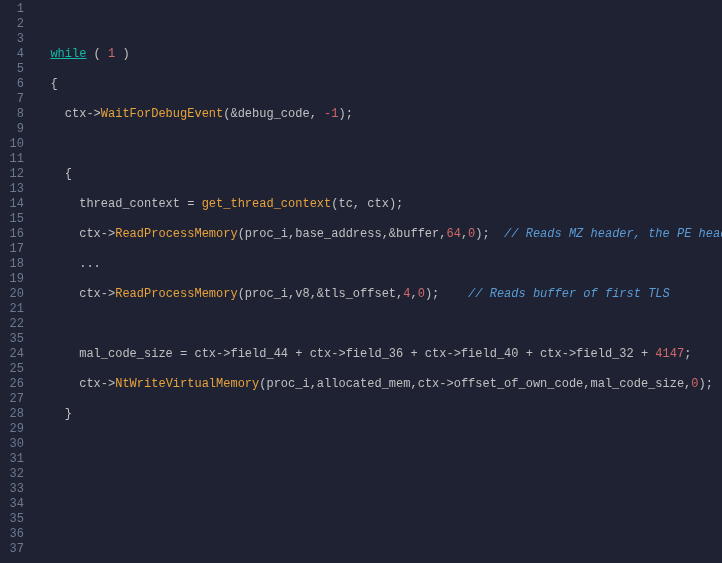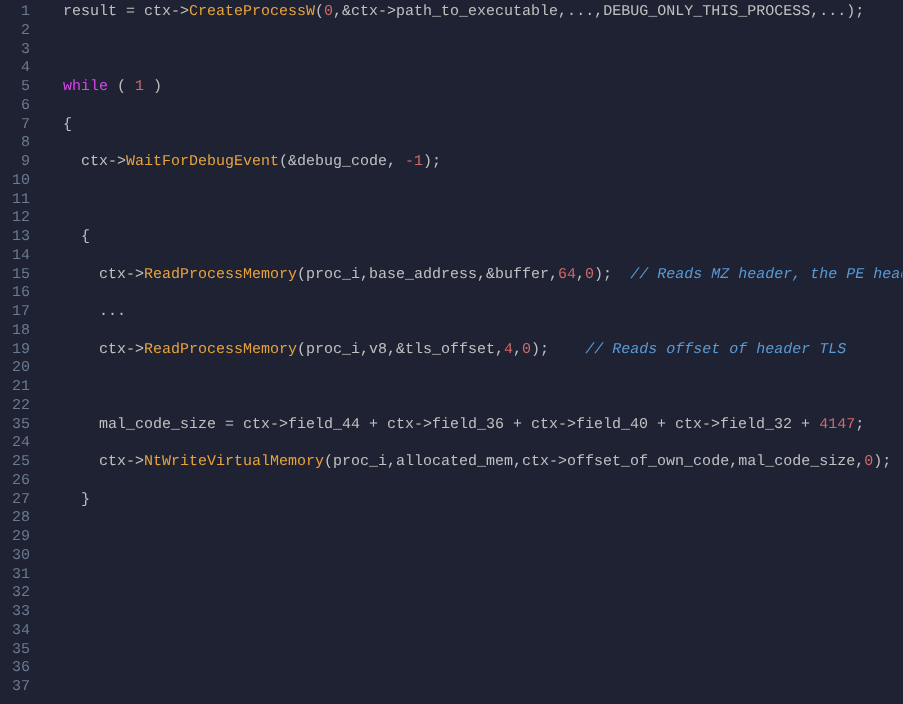--- a/index.html
+++ b/index.html
@@ -28,21 +28,21 @@
   }
   .gutter div { height: 15px; }
   .code {
     padding: 2px 0 2px 4px;
     line-height: 15px;
     white-space: pre;
     flex: 1;
     overflow: hidden;
   }
   .line { height: 15px; display: block; }
-  .kw { color: #d946ef; }      
+  .kw { color: #14b8a6; text-decoration: underline; }      
   .fn { color: #e8a33d; }      
   .num { color: #d16969; }     
   .cmt { color: #5b9bd5; font-style: italic; }
   .punct { color: #c0c0c0; }
   .ident { color: #c0c0c0; }
   .op { color: #c0c0c0; }
 </style>
 </head>
 <body>
 
@@ -79,30 +79,31 @@
       <div>29</div>
       <div>30</div>
       <div>31</div>
       <div>32</div>
       <div>33</div>
       <div>34</div>
       <div>35</div>
       <div>36</div>
       <div>37</div>
     </div>
-  <div class="code" id="code"><span class="line"><span class="ident">  result </span><span class="op">= </span><span class="ident">ctx</span><span class="op">-&gt;</span><span class="fn">CreateProcessW</span><span class="punct">(</span><span class="num">0</span><span class="ident">,&amp;ctx-&gt;path_to_executable,...,DEBUG_ONLY_THIS_PROCESS,...);</span></span>
+  <div class="code" id="code">
 <span class="line"><span class="ident"></span></span>
 <span class="line"><span class="ident">  </span><span class="kw">while</span><span class="punct"> ( </span><span class="num">1</span><span class="punct"> )</span></span>
 <span class="line"><span class="punct">  {</span></span>
 <span class="line"><span class="ident">    ctx-&gt;</span><span class="fn">WaitForDebugEvent</span><span class="ident">(&amp;debug_code, </span><span class="num">-1</span><span class="punct">);</span></span>
 <span class="line"><span class="ident"></span></span>
 <span class="line"><span class="punct">    {</span></span>
+<span class="line"><span class="ident">      thread_context = </span><span class="fn">get_thread_context</span><span class="ident">(tc, ctx);</span></span>
 <span class="line"><span class="ident">      ctx-&gt;</span><span class="fn">ReadProcessMemory</span><span class="ident">(proc_i,base_address,&amp;buffer,</span><span class="num">64</span><span class="punct">,</span><span class="num">0</span><span class="punct">);  </span><span class="cmt">// Reads MZ header, the PE header</span></span>
 <span class="line"><span class="ident">      ...</span></span>
-<span class="line"><span class="ident">      ctx-&gt;</span><span class="fn">ReadProcessMemory</span><span class="ident">(proc_i,v8,&amp;tls_offset,</span><span class="num">4</span><span class="punct">,</span><span class="num">0</span><span class="punct">);    </span><span class="cmt">// Reads offset of header TLS</span></span>
+<span class="line"><span class="ident">      ctx-&gt;</span><span class="fn">ReadProcessMemory</span><span class="ident">(proc_i,v8,&amp;tls_offset,</span><span class="num">4</span><span class="punct">,</span><span class="num">0</span><span class="punct">);    </span><span class="cmt">// Reads buffer of first TLS</span></span>
 <span class="line"><span class="ident"></span></span>
 <span class="line"><span class="ident">      mal_code_size = ctx-&gt;field_44 + ctx-&gt;field_36 + ctx-&gt;field_40 + ctx-&gt;field_32 + </span><span class="num">4147</span><span class="punct">;</span></span>
 <span class="line"><span class="ident">      ctx-&gt;</span><span class="fn">NtWriteVirtualMemory</span><span class="ident">(proc_i,allocated_mem,ctx-&gt;offset_of_own_code,mal_code_size,</span><span class="num">0</span><span class="punct">);</span></span>
 <span class="line"><span class="punct">    }</span></span>
 
 
 
 
 
 

